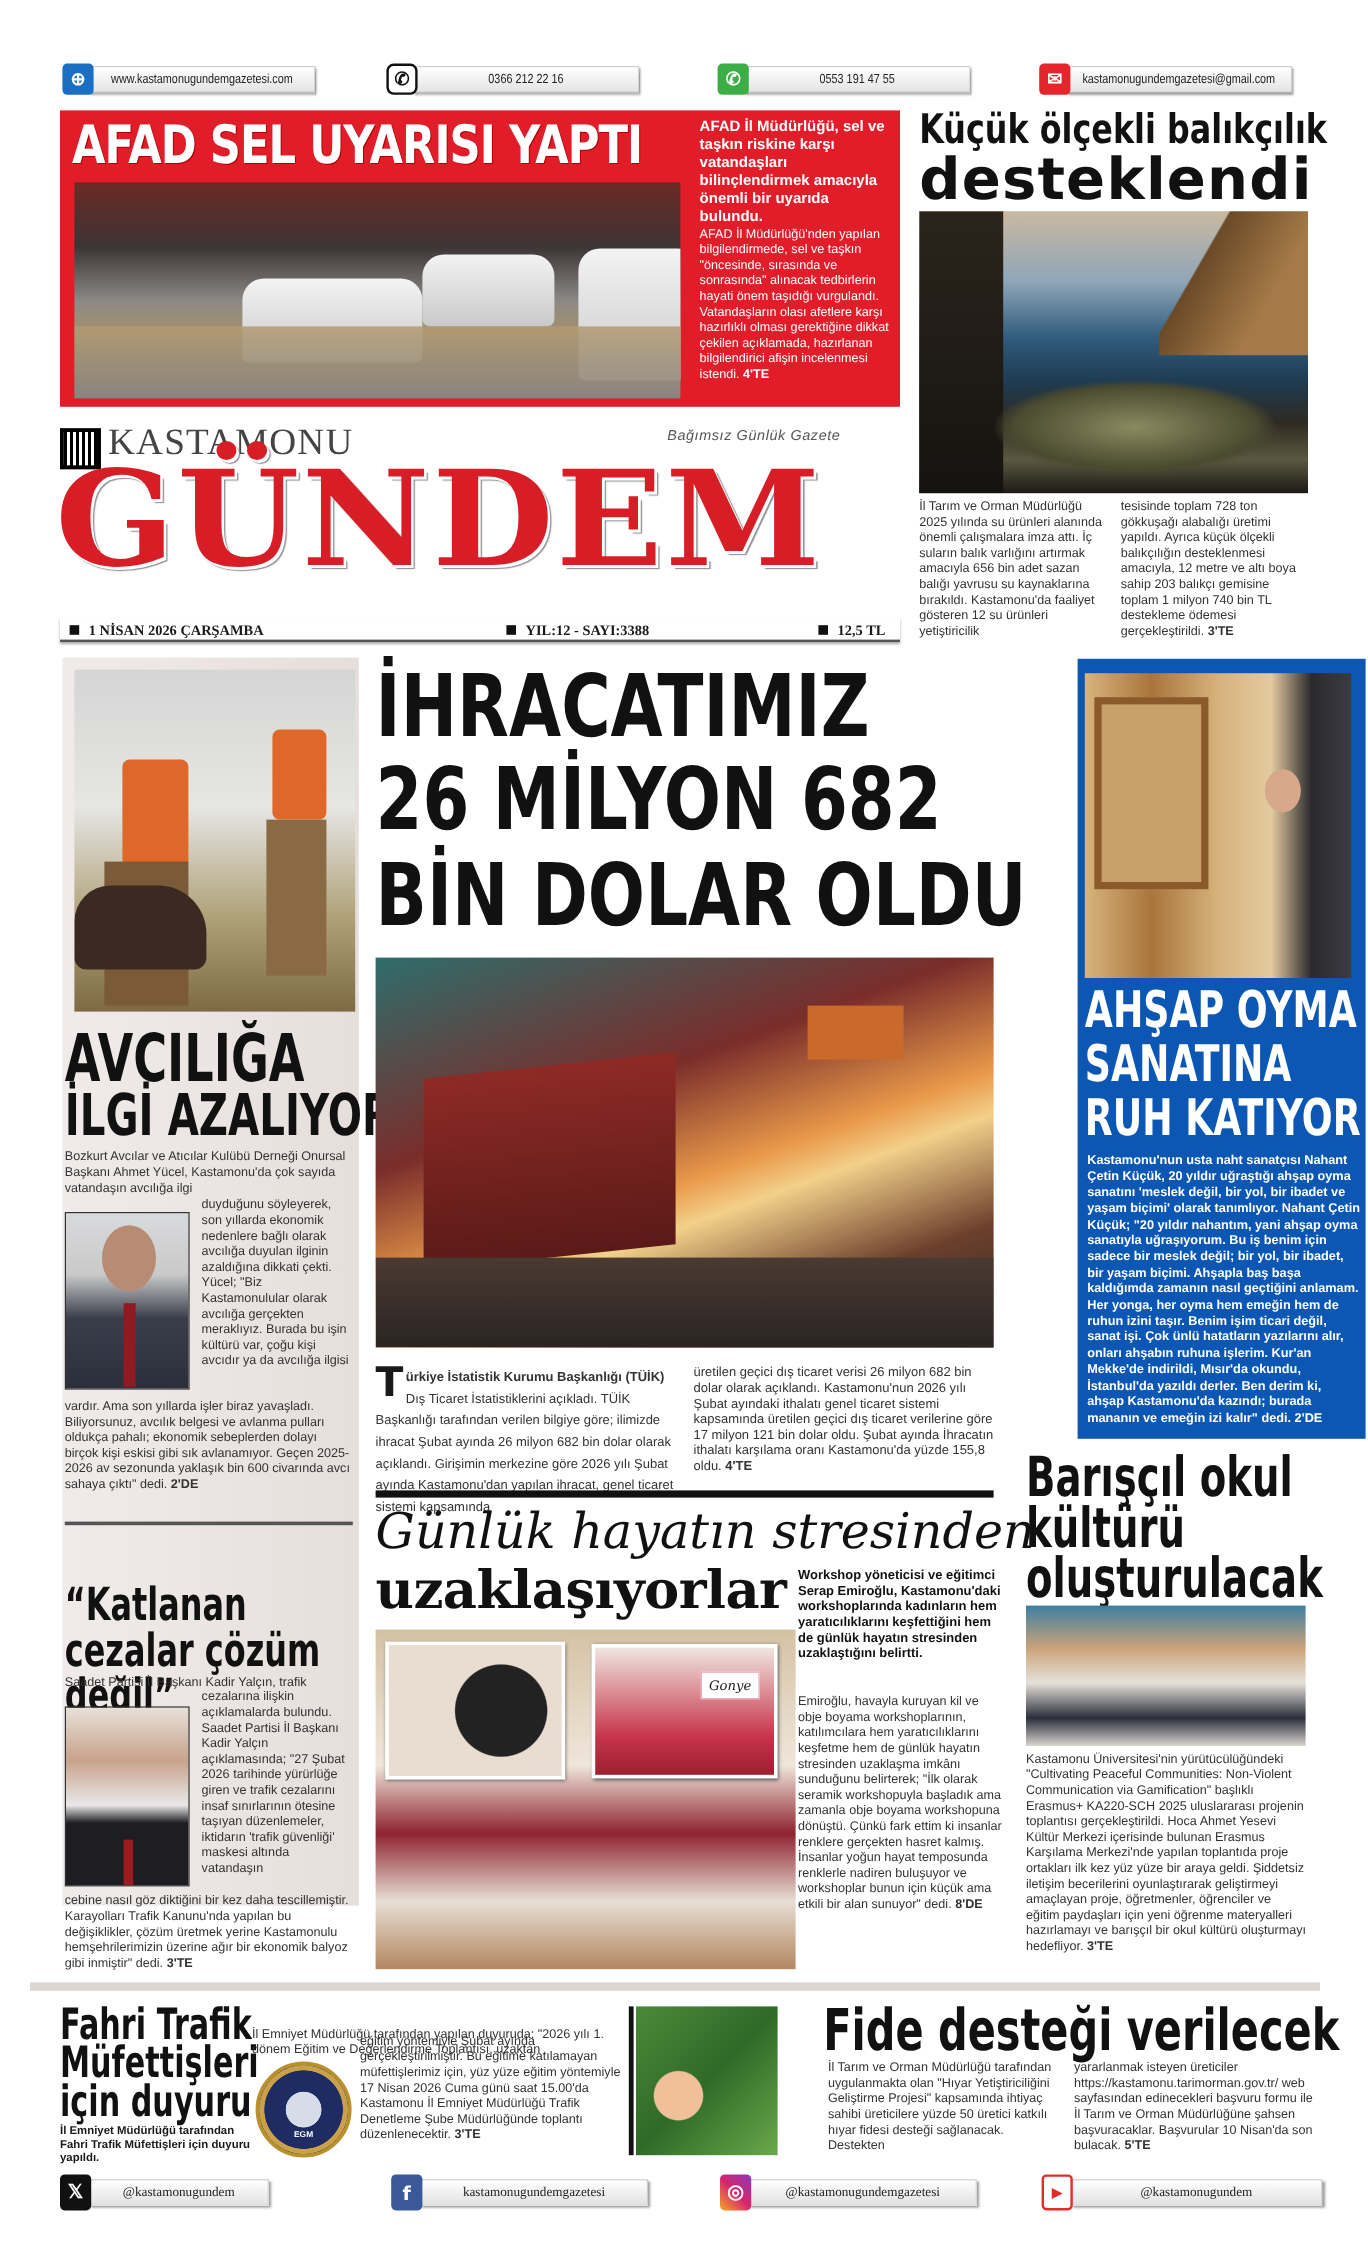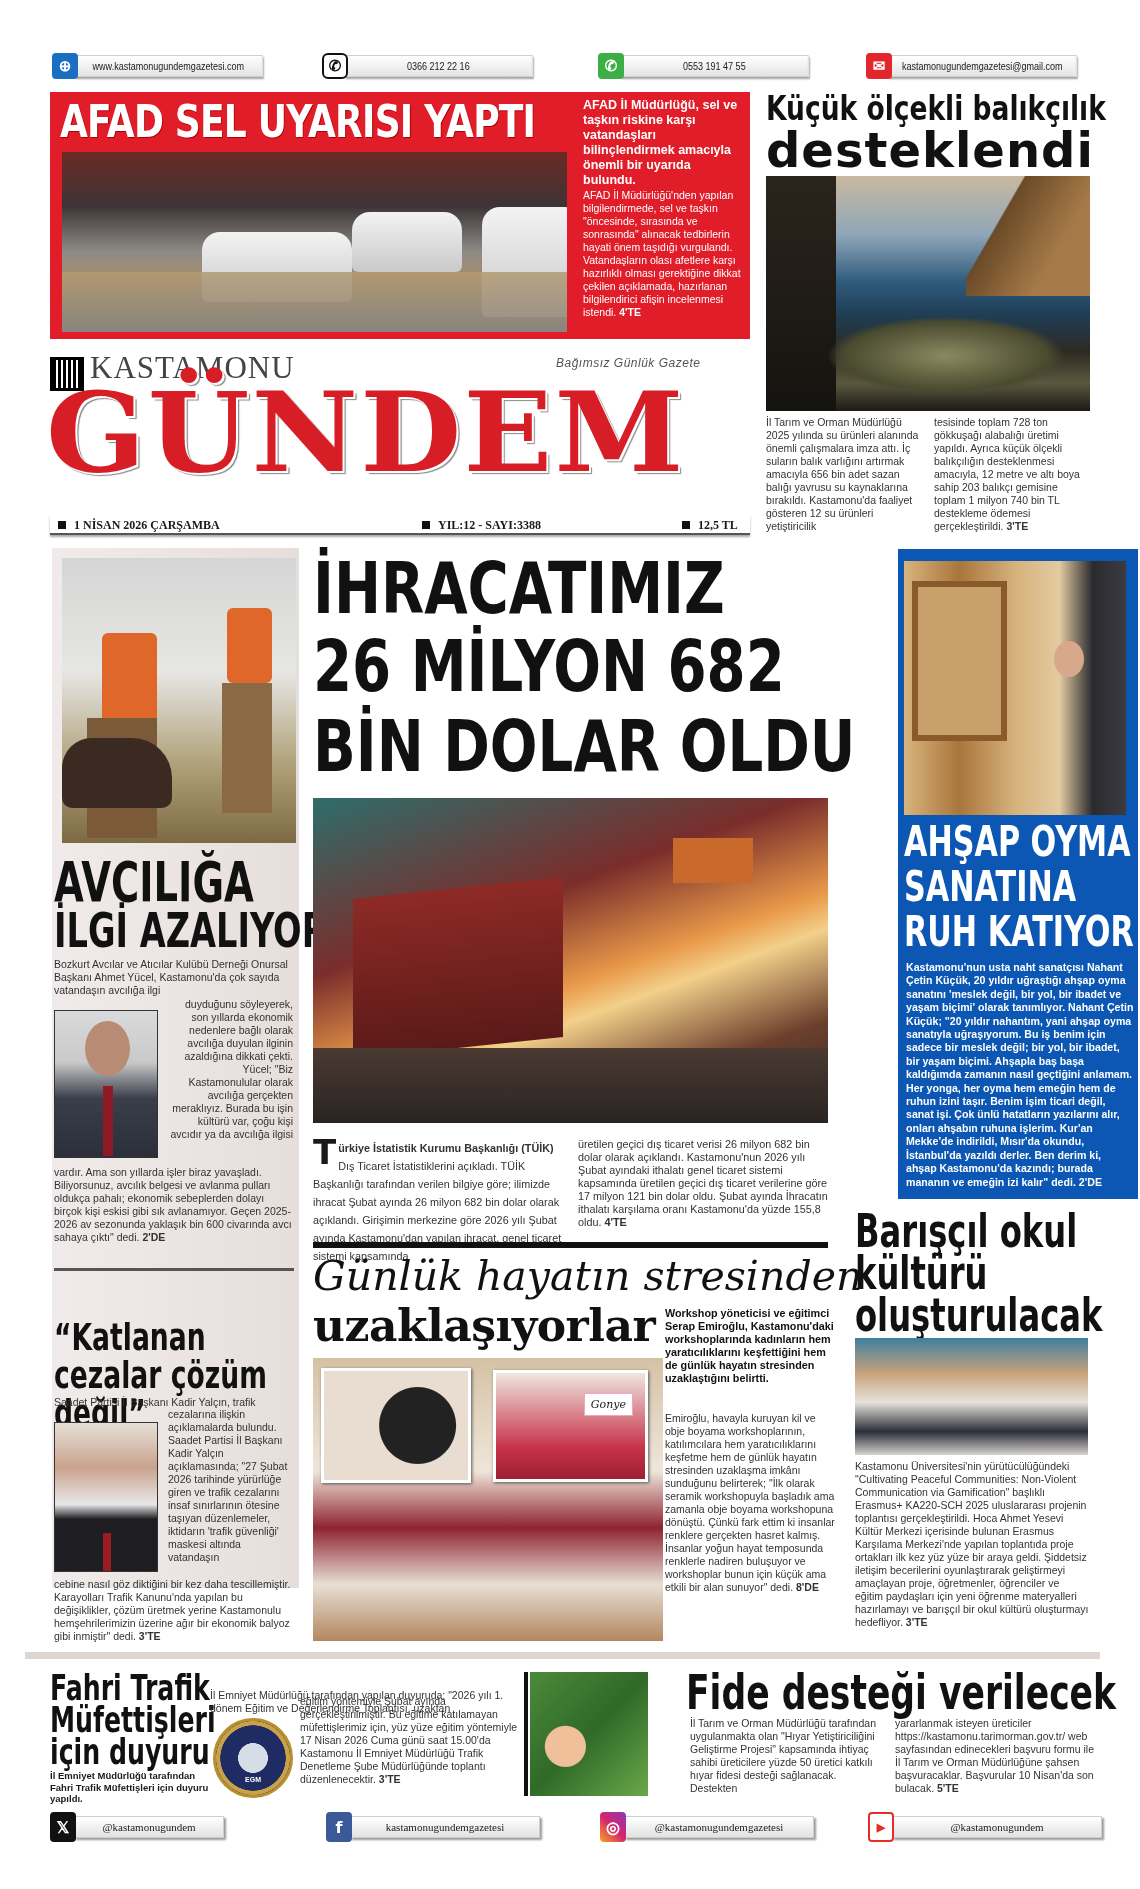--- a/index.html
+++ b/index.html
@@ -131,21 +131,21 @@
     <div style="position:absolute;left:160px;top:125px;width:50px;height:130px;background:#8a6a44;"></div>
     <div style="position:absolute;left:0;top:180px;width:110px;height:70px;background:#3a2a22;border-radius:30px 40px 10px 10px;"></div>
   </div>
   <div class="abs big-cond" style="left:2px;top:307px;font-size:55px;">AVCILIĞA</div>
   <div class="abs big-cond" style="left:2px;top:358px;font-size:48px;">İLGİ AZALIYOR</div>
   <div class="abs body-s" style="left:2px;top:410px;width:240px;">Bozkurt Avcılar ve Atıcılar Kulübü Derneği Onursal Başkanı Ahmet Yücel, Kastamonu'da çok sayıda vatandaşın avcılığa ilgi</div>
   <div class="abs portrait" style="left:2px;top:462px;width:104px;height:148px;">
     <div style="position:absolute;left:30px;top:10px;width:45px;height:55px;background:#b88c74;border-radius:50%;"></div>
     <div style="position:absolute;left:48px;top:75px;width:10px;height:70px;background:#8e1b24;"></div>
   </div>
-  <div class="abs body-s" style="left:116px;top:450px;width:125px;text-align:right;">duyduğunu söyleyerek, son yıllarda ekonomik nedenlere bağlı olarak avcılığa duyulan ilginin azaldığına dikkati çekti. Yücel; "Biz Kastamonulular olarak avcılığa gerçekten meraklıyız. Burada bu işin kültürü var, çoğu kişi avcıdır ya da avcılığa ilgisi</div>
+  <div class="abs body-s" style="left:116px;top:450px;width:125px;">duyduğunu söyleyerek, son yıllarda ekonomik nedenlere bağlı olarak avcılığa duyulan ilginin azaldığına dikkati çekti. Yücel; "Biz Kastamonulular olarak avcılığa gerçekten meraklıyız. Burada bu işin kültürü var, çoğu kişi avcıdır ya da avcılığa ilgisi</div>
   <div class="abs body-s" style="left:2px;top:618px;width:240px;">
     <span>vardır. Ama son yıllarda işler biraz yavaşladı. Biliyorsunuz, avcılık belgesi ve avlanma pulları oldukça pahalı; ekonomik sebeplerden dolayı birçok kişi eskisi gibi sık avlanamıyor. Geçen 2025-2026 av sezonunda yaklaşık bin 600 civarında avcı sahaya çıktı" dedi.</span>
     <b>2'DE</b>
   </div>
   <div class="abs" style="left:2px;top:720px;width:240px;height:3px;background:#555;"></div>
 
   <div class="abs big-cond" style="left:2px;top:770px;font-size:38px;line-height:38px;white-space:normal;width:340px;">“Katlanan cezalar çözüm değil”</div>
   <div class="abs body-s" style="left:2px;top:848px;width:240px;">Saadet Partisi İl Başkanı Kadir Yalçın, trafik</div>
   <div class="abs portrait" style="left:2px;top:874px;width:104px;height:150px;background:linear-gradient(180deg,#e6e0d8 0%,#c9a28c 30%,#e8e8e8 55%,#1d1d22 65%,#1d1d22 100%);">
     <div style="position:absolute;left:48px;top:110px;width:8px;height:38px;background:#9b1b22;"></div>

